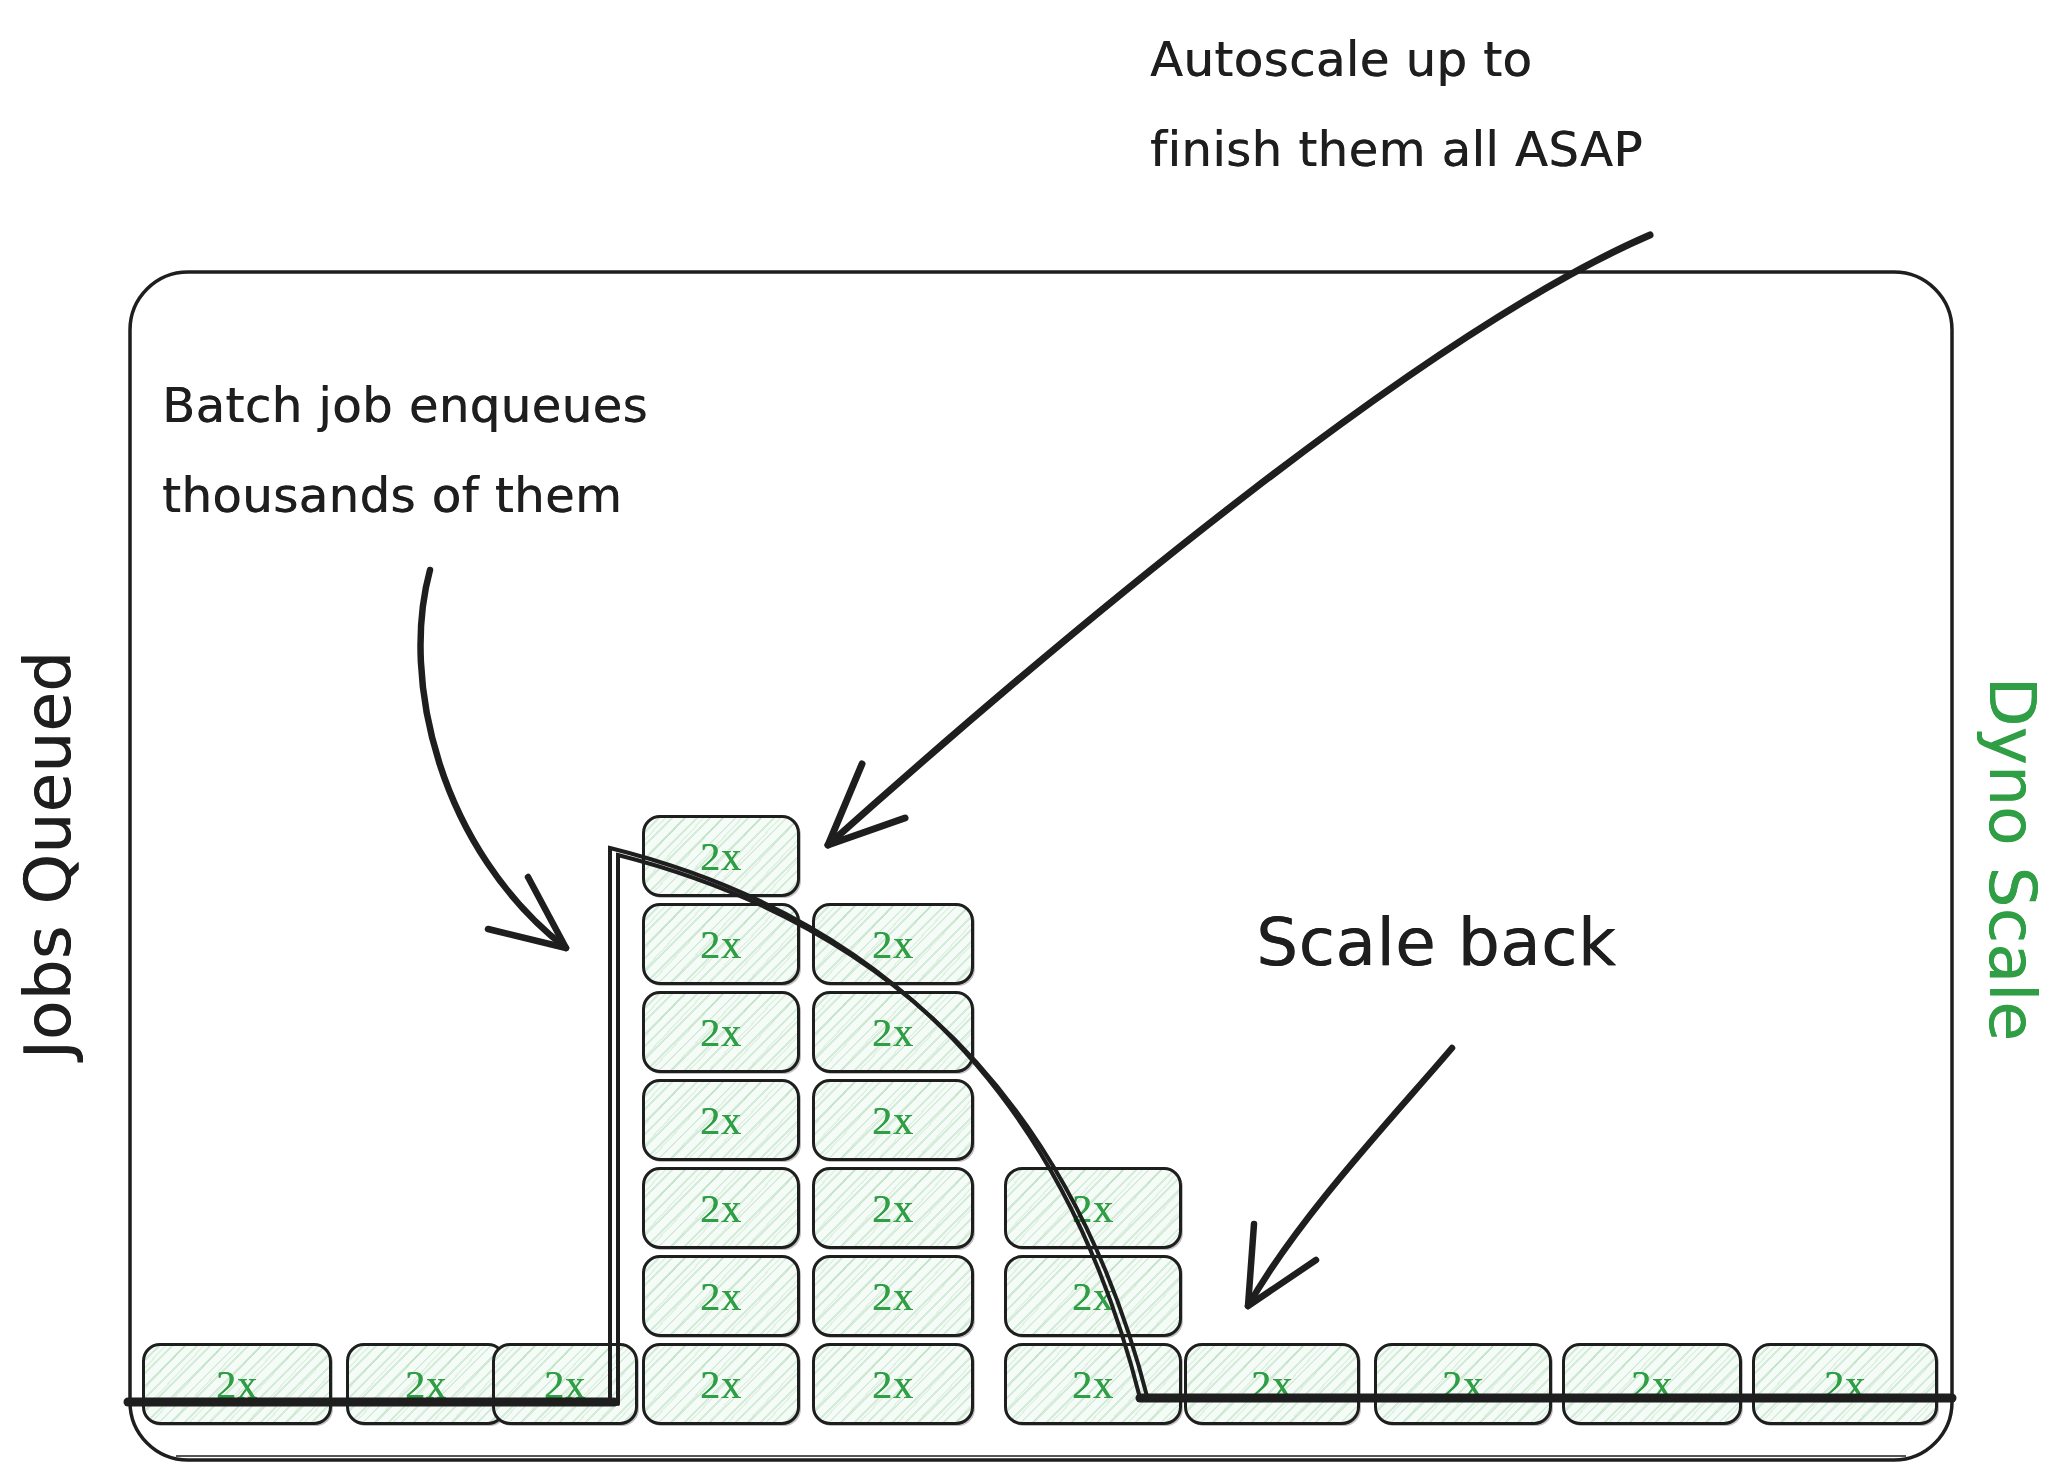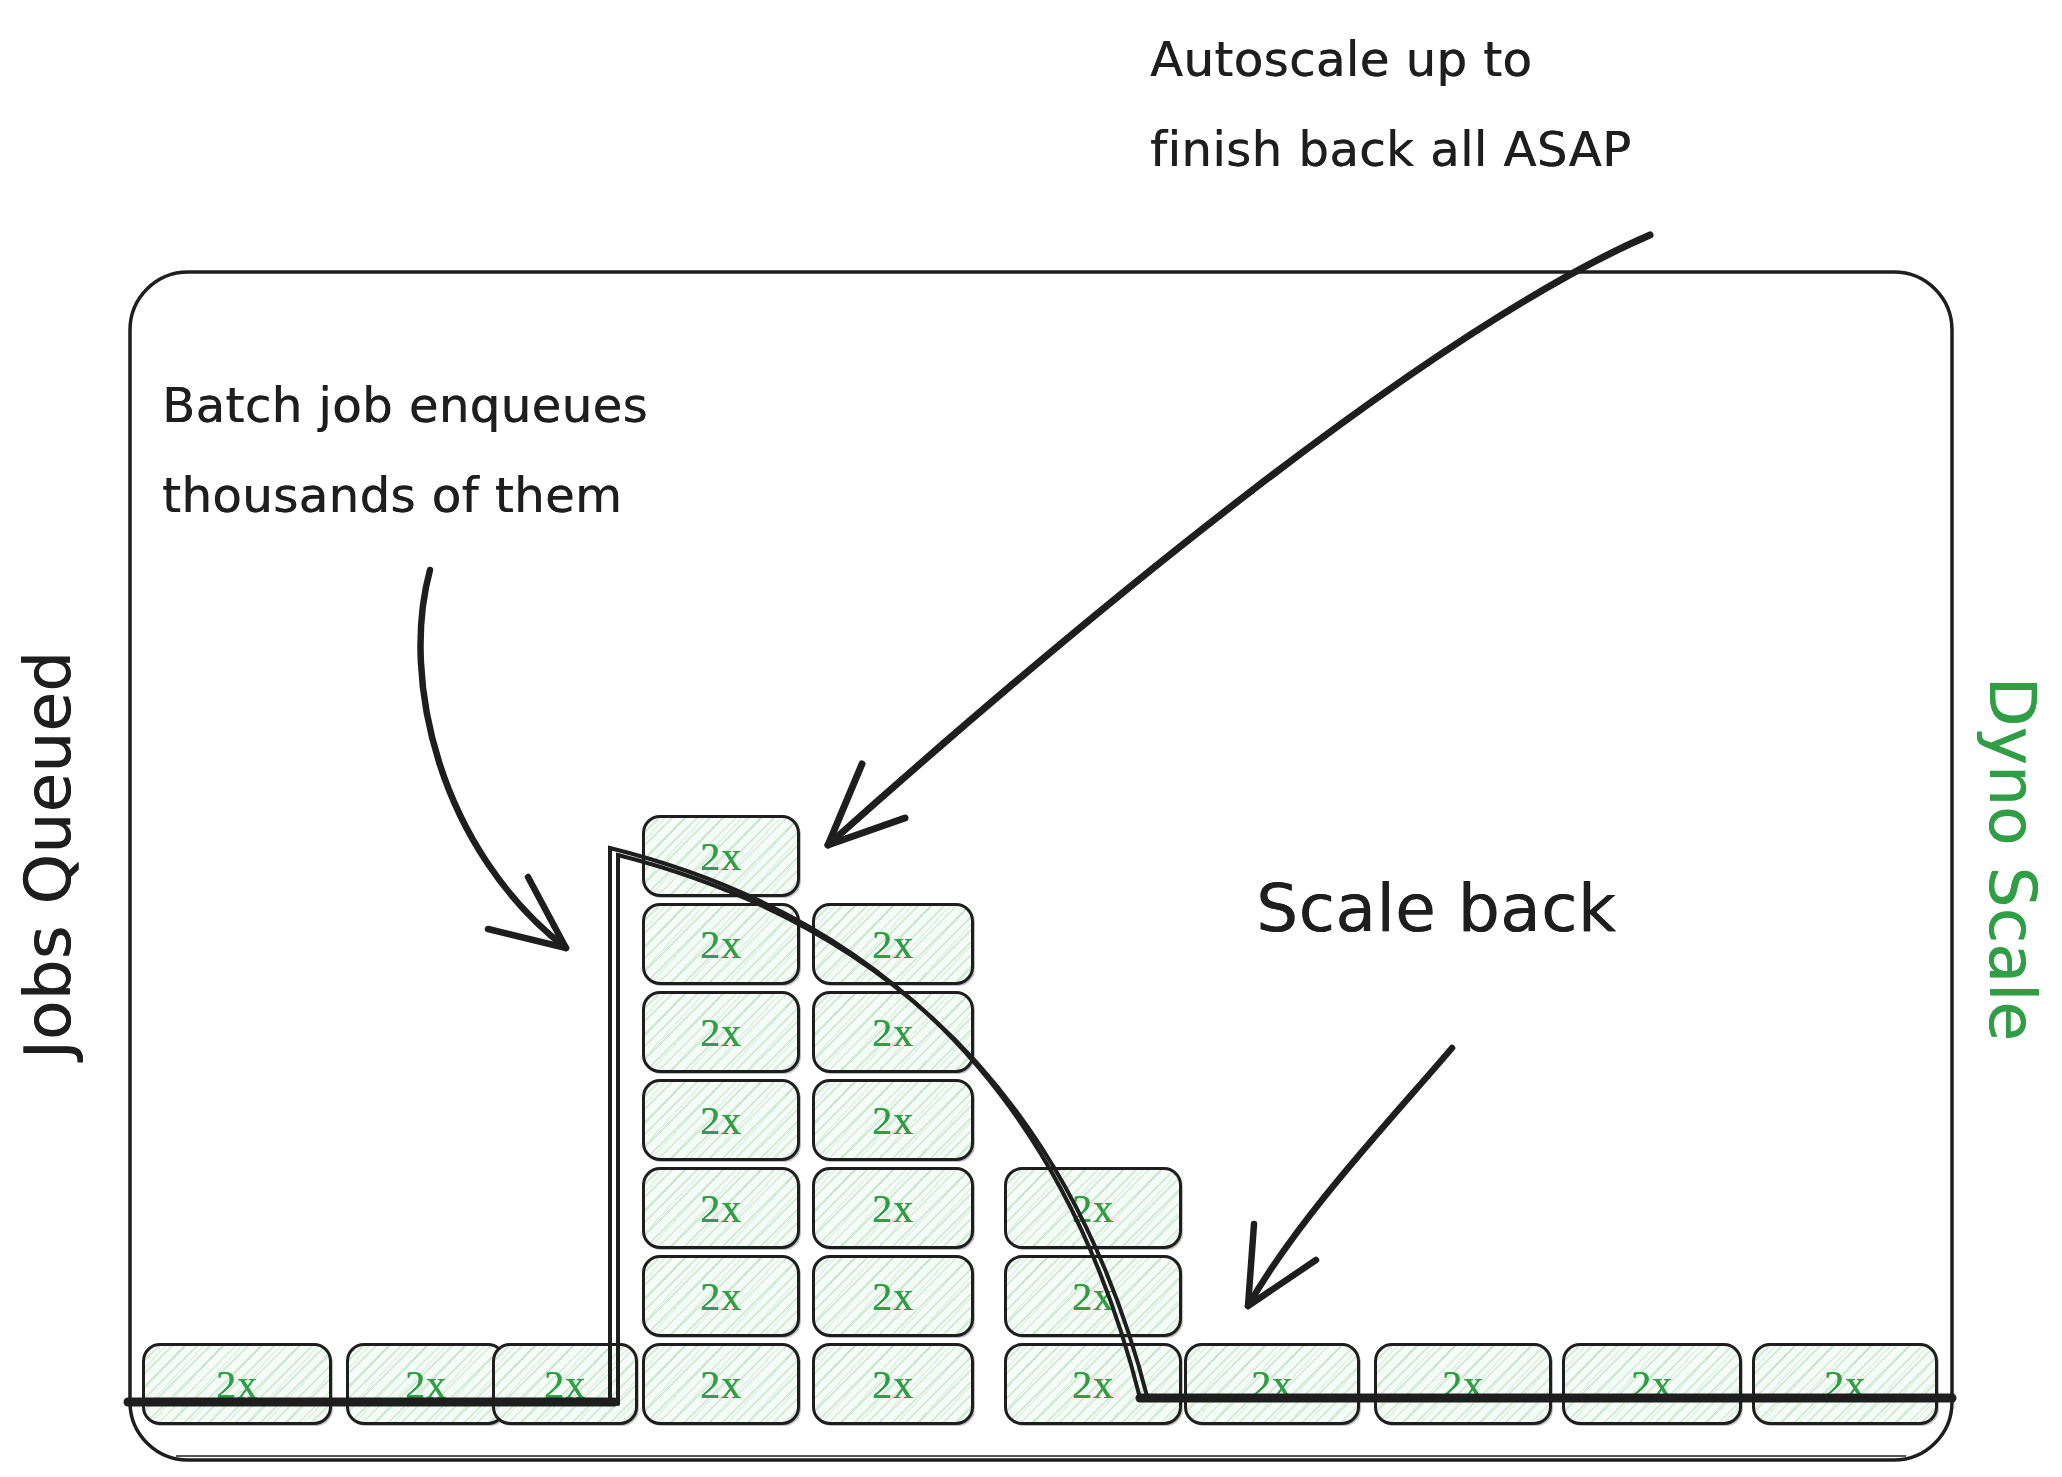--- a/index.html
+++ b/index.html
@@ -6,21 +6,21 @@
   .canvas{
     position:relative;width:2062px;height:1477px;background:#ffffff;
     font-family:"DejaVu Sans", sans-serif;overflow:hidden;
     --ink:#1e1e1e;--green:#2f9e44;--boxfill:#f5fbf6;
   }
   .txt{position:absolute;color:var(--ink);white-space:nowrap;
        text-shadow:0.6px 0.3px 0 currentColor;letter-spacing:0.5px;}
   .annotation{font-size:48px;line-height:90px;}
   .title-block{left:1150px;top:14px;}
   .batch-block{left:162px;top:360px;}
-  .scaleback-block{left:1256px;top:870px;font-size:66px;}
+  .scaleback-block{left:1256px;top:904px;font-size:66px;}
   .axis-label{font-size:64px;width:560px;text-align:center;}
   .axis-left{left:-232px;top:818px;transform:rotate(-90deg);}
   .axis-right{left:1732px;top:822px;color:var(--green);transform:rotate(90deg);}
   .boxes-layer{position:absolute;inset:0;z-index:1;}
   .dyno-box{
     position:absolute;box-sizing:border-box;
     border:3px solid var(--ink);border-radius:18px;
     background:
       repeating-linear-gradient(135deg, rgba(47,158,68,0.16) 0 2px, transparent 2px 9px),
       repeating-linear-gradient(133deg, rgba(47,158,68,0.10) 0 1.5px, transparent 1.5px 14px),
@@ -128,21 +128,21 @@
 
     <path d="M 430 570 C 400 680 440 850 566 948" fill="none" stroke="#1e1e1e" stroke-width="6.5" stroke-linecap="round"></path>
     <path d="M 488 929 L 566 948 L 528 877" fill="none" stroke="#1e1e1e" stroke-width="6.5" stroke-linecap="round" stroke-linejoin="round"></path>
 
     <path d="M 1452 1048 C 1395 1115 1300 1215 1248 1306" fill="none" stroke="#1e1e1e" stroke-width="6.5" stroke-linecap="round"></path>
     <path d="M 1316 1260 L 1248 1306 L 1254 1224" fill="none" stroke="#1e1e1e" stroke-width="6.5" stroke-linecap="round" stroke-linejoin="round"></path>
   </svg>
 
   <div class="txt annotation title-block toptext">
     <div>Autoscale up to</div>
-    <div>finish back all ASAP</div>
+    <div>finish them all ASAP</div>
   </div>
 
   <div class="txt annotation batch-block toptext">
     <div>Batch job enqueues</div>
     <div>thousands of them</div>
   </div>
 
   <div class="txt scaleback-block toptext">Scale back</div>
 
   <div class="txt axis-label axis-left toptext">Jobs Queued</div>

